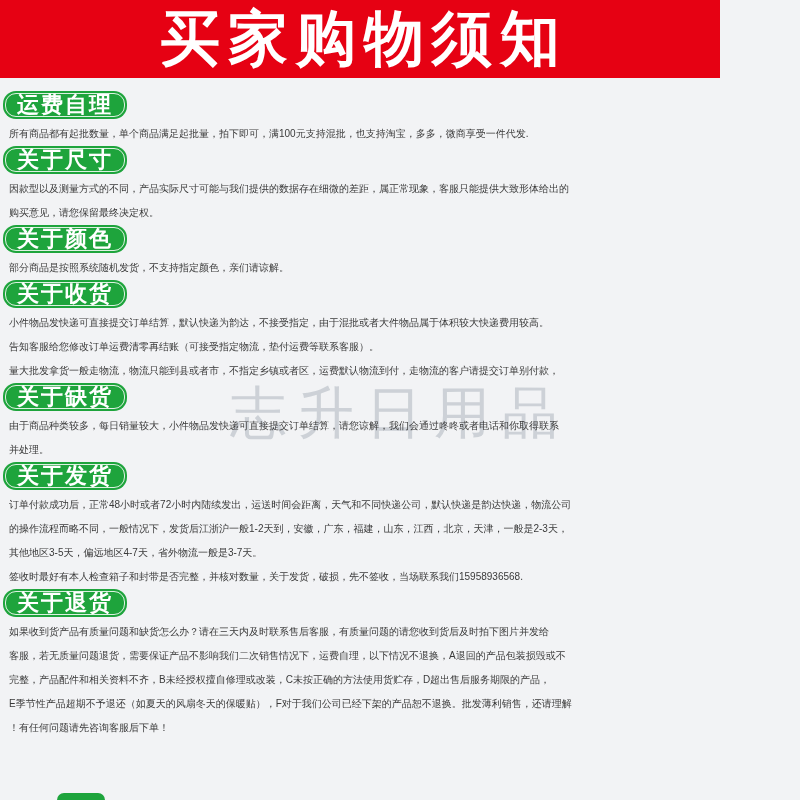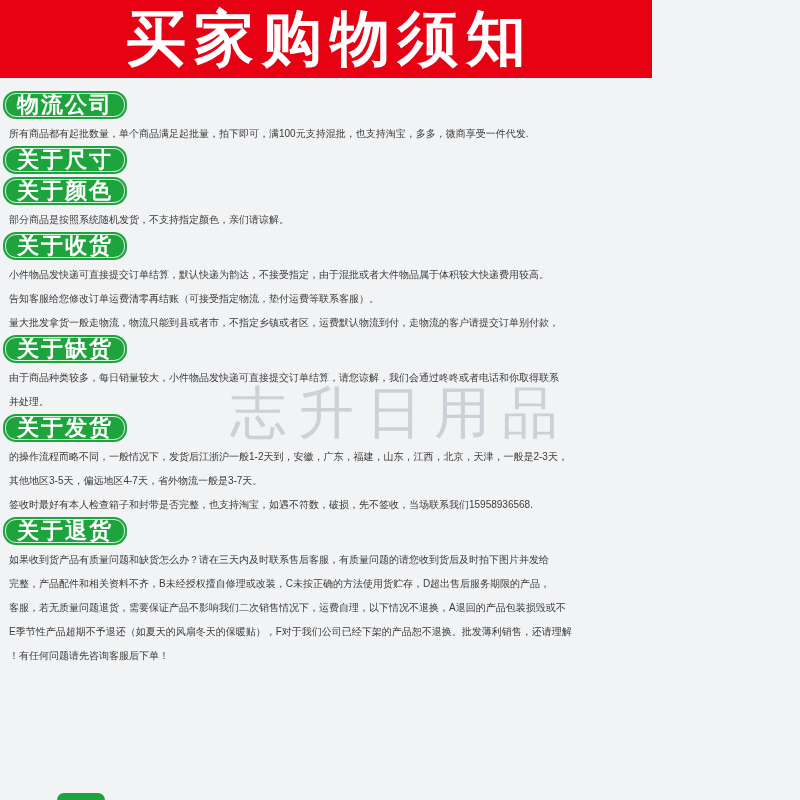--- a/index.html
+++ b/index.html
@@ -6,21 +6,21 @@
   .page{
     position:relative;
     width:800px;height:800px;
     margin:0 auto;
     background:#f2f3f5;
     overflow:hidden;
     font-family:"Liberation Sans",sans-serif;
   }
   
   .banner{
-    width:652px;height:78px;
+    width:720px;height:78px;
     background:#e60113;
     display:flex;align-items:center;justify-content:center;
   }
   .banner h1{
     margin:0;
     color:#ffffff;
     font-size:60px;
     font-weight:900;
     letter-spacing:8px;
     text-indent:8px;
@@ -96,31 +96,35 @@
 
   <header class="banner">
     <h1>买家购物须知</h1>
   </header>
 
   <div class="watermark">志升日用品</div>
 
   <main class="sections" id="sections">
   <section>
     <div class="pill">
-      <span>物流公司</span>
+      <span>运费自理</span>
     </div>
     <div class="body">
           <div class="line">所有商品都有起批数量，单个商品满足起批量，拍下即可，满100元支持混批，也支持淘宝，多多，微商享受一件代发.</div>
         </div>
   </section>
 
   <section>
     <div class="pill">
       <span>关于尺寸</span>
     </div>
+    <div class="body">
+          <div class="line">因款型以及测量方式的不同，产品实际尺寸可能与我们提供的数据存在细微的差距，属正常现象，客服只能提供大致形体给出的</div>
+          <div class="line">购买意见，请您保留最终决定权。</div>
+        </div>
   </section>
 
   <section>
     <div class="pill">
       <span>关于颜色</span>
     </div>
     <div class="body">
           <div class="line">部分商品是按照系统随机发货，不支持指定颜色，亲们请谅解。</div>
         </div>
   </section>
@@ -144,39 +148,40 @@
           <div class="line">由于商品种类较多，每日销量较大，小件物品发快递可直接提交订单结算，请您谅解，我们会通过咚咚或者电话和你取得联系</div>
           <div class="line">并处理。</div>
         </div>
   </section>
 
   <section>
     <div class="pill">
       <span>关于发货</span>
     </div>
     <div class="body">
+          <div class="line">订单付款成功后，正常48小时或者72小时内陆续发出，运送时间会距离，天气和不同快递公司，默认快递是韵达快递，物流公司</div>
           <div class="line">的操作流程而略不同，一般情况下，发货后江浙沪一般1-2天到，安徽，广东，福建，山东，江西，北京，天津，一般是2-3天，</div>
           <div class="line">其他地区3-5天，偏远地区4-7天，省外物流一般是3-7天。</div>
         </div>
   </section>
 
   <section>
     <div class="body">
-          <div class="line">签收时最好有本人检查箱子和封带是否完整，也支持淘宝，如遇不符数，破损，先不签收，当场联系我们15958936568.</div>
+          <div class="line">签收时最好有本人检查箱子和封带是否完整，并核对数量，关于发货，破损，先不签收，当场联系我们15958936568.</div>
         </div>
   </section>
 
   <section>
     <div class="pill">
       <span>关于退货</span>
     </div>
     <div class="body">
           <div class="line">如果收到货产品有质量问题和缺货怎么办？请在三天内及时联系售后客服，有质量问题的请您收到货后及时拍下图片并发给</div>
+          <div class="line">客服，若无质量问题退货，需要保证产品不影响我们二次销售情况下，运费自理，以下情况不退换，A退回的产品包装损毁或不</div>
           <div class="line">完整，产品配件和相关资料不齐，B未经授权擅自修理或改装，C未按正确的方法使用货贮存，D超出售后服务期限的产品，</div>
-          <div class="line">客服，若无质量问题退货，需要保证产品不影响我们二次销售情况下，运费自理，以下情况不退换，A退回的产品包装损毁或不</div>
           <div class="line">E季节性产品超期不予退还（如夏天的风扇冬天的保暖贴），F对于我们公司已经下架的产品恕不退换。批发薄利销售，还请理解</div>
           <div class="line">！有任何问题请先咨询客服后下单！</div>
         </div>
   </section>
 </main>
 
   <div class="cutoff"></div>
 
 </div>
 

